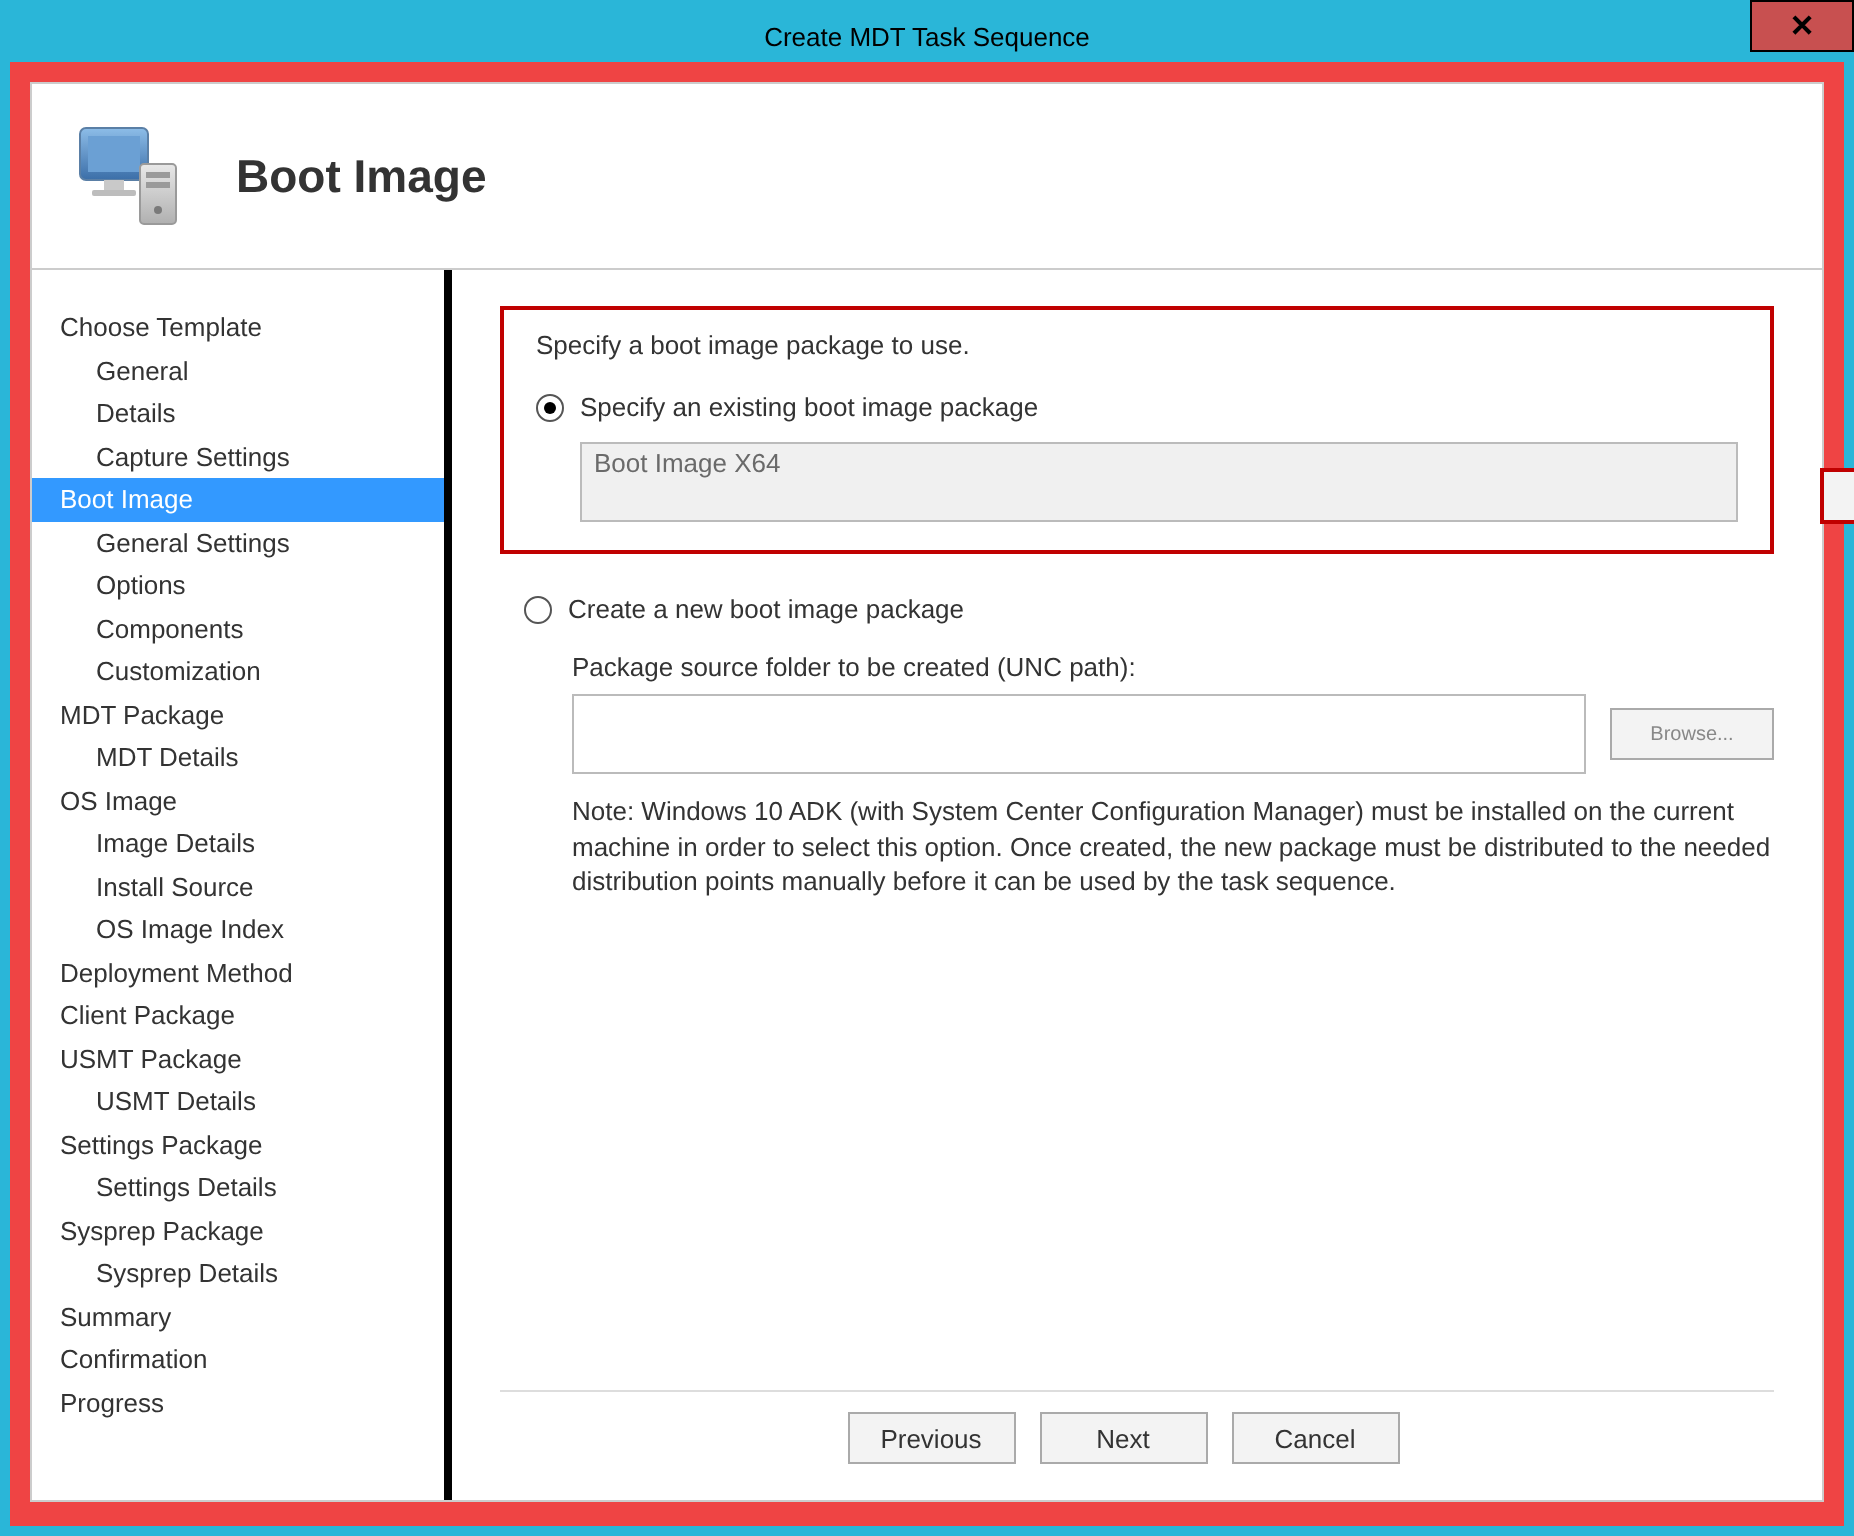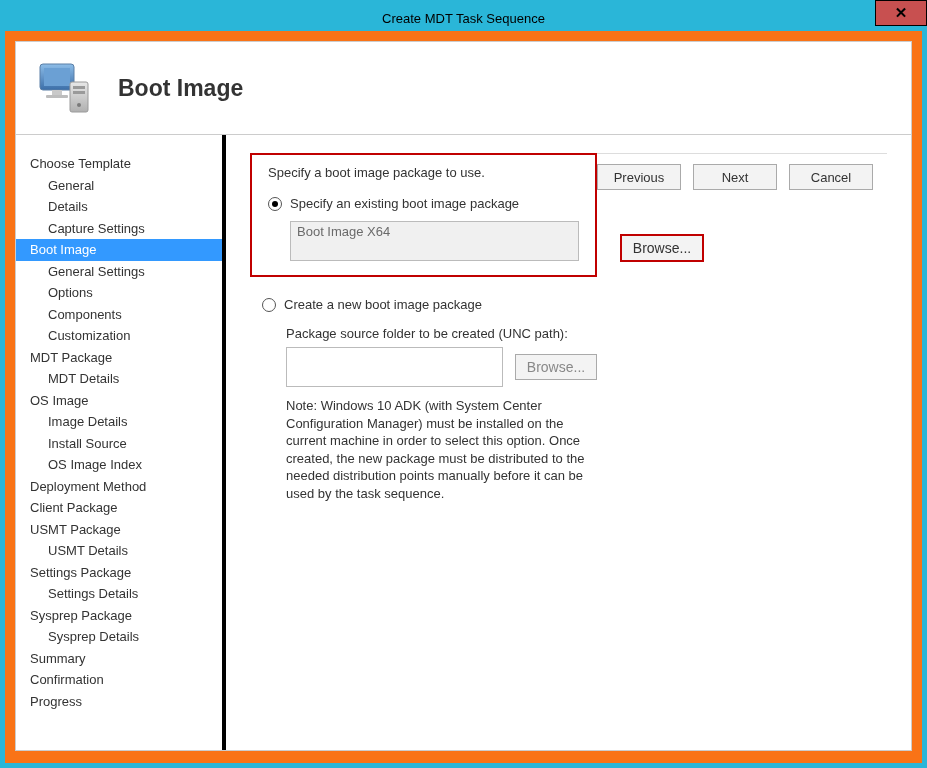--- a/index.html
+++ b/index.html
@@ -8,21 +8,21 @@
     padding: 0;
     font-family: "Segoe UI", Tahoma, sans-serif;
     font-size: 13px;
     background: #fff;
     color: #333;
   }
   .window {
     width: 927px;
     height: 768px;
     border: 5px solid #2AB6D8;
-    background: #f97316;
+    background: #ef4444;
     display: flex;
     flex-direction: column;
   }
   .titlebar {
     height: 26px;
     background: #2AB6D8;
     display: flex;
     align-items: center;
     justify-content: center;
     position: relative;
@@ -91,22 +91,23 @@
     white-space: nowrap;
   }
   .nav-item.child { padding-left: 32px; }
   .nav-item.selected {
     background: #3399FF;
     color: #fff;
   }
   .main-panel {
     flex: 1;
     display: flex;
-    flex-direction: row;
+    flex-direction: column;
     padding: 18px 24px 14px 24px;
+    gap: 44px;
   }
   .main-content {
     flex: 1;
   }
   .highlighted {
     border: 2px solid #C00000;
     padding: 10px 16px 14px 16px;
     margin-bottom: 20px;
   }
   .instr { margin-bottom: 16px; }
@@ -146,21 +147,21 @@
     padding: 2px 6px;
     font-size: 13px;
     color: #6a6a6a;
   }
   .text-input.empty { background: #fff; }
   .browse-btn {
     width: 82px;
     height: 26px;
     border: 1px solid #aaa;
     background: #f3f3f3;
-    font-size: 14px;
+    font-size: 10px;
     display: flex;
     align-items: center;
     justify-content: center;
     cursor: default;
   }
   .browse-btn.highlighted-btn {
     outline: 2px solid #C00000;
     outline-offset: -1px;
   }
   .browse-btn.disabled { color: #888; }

